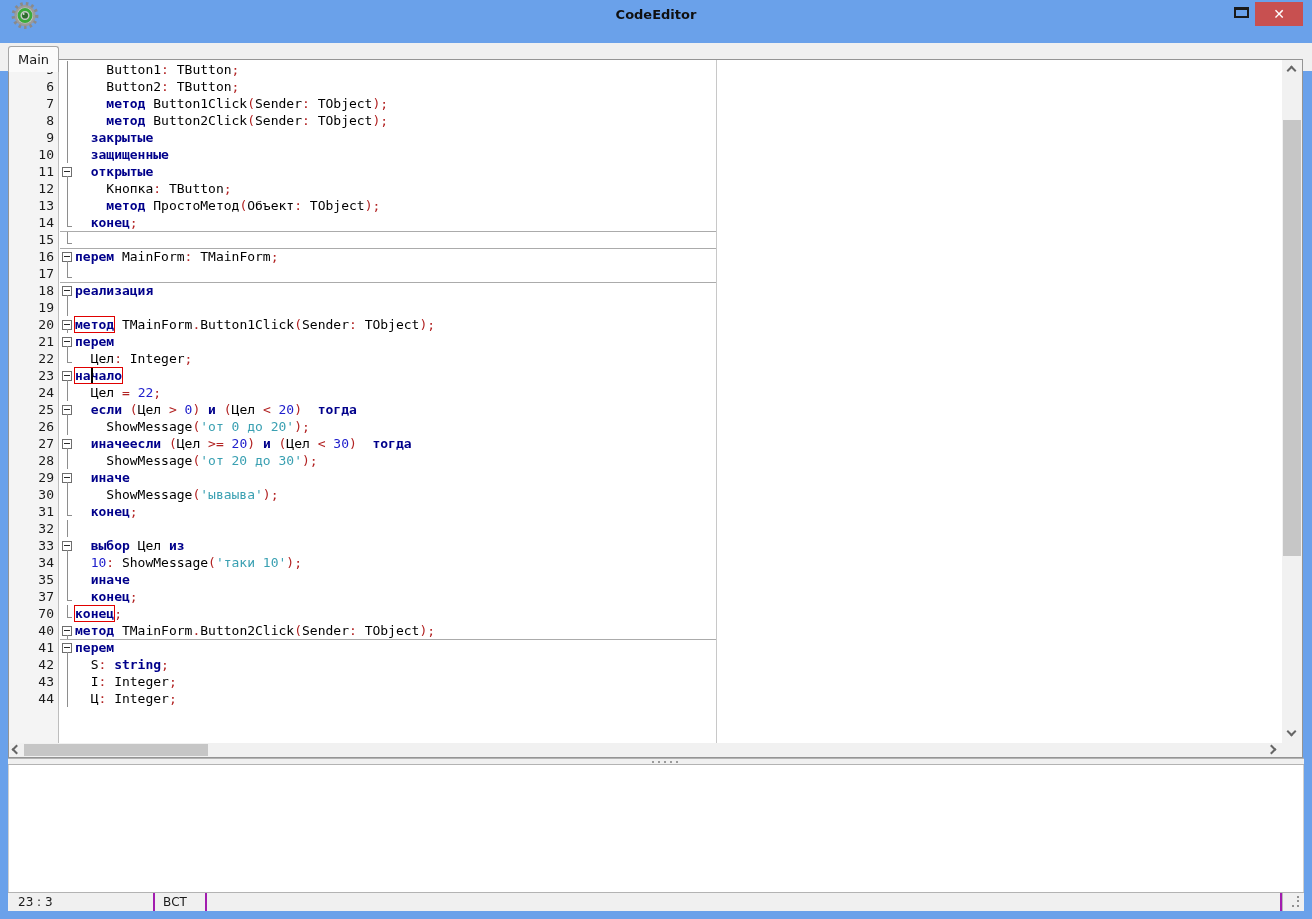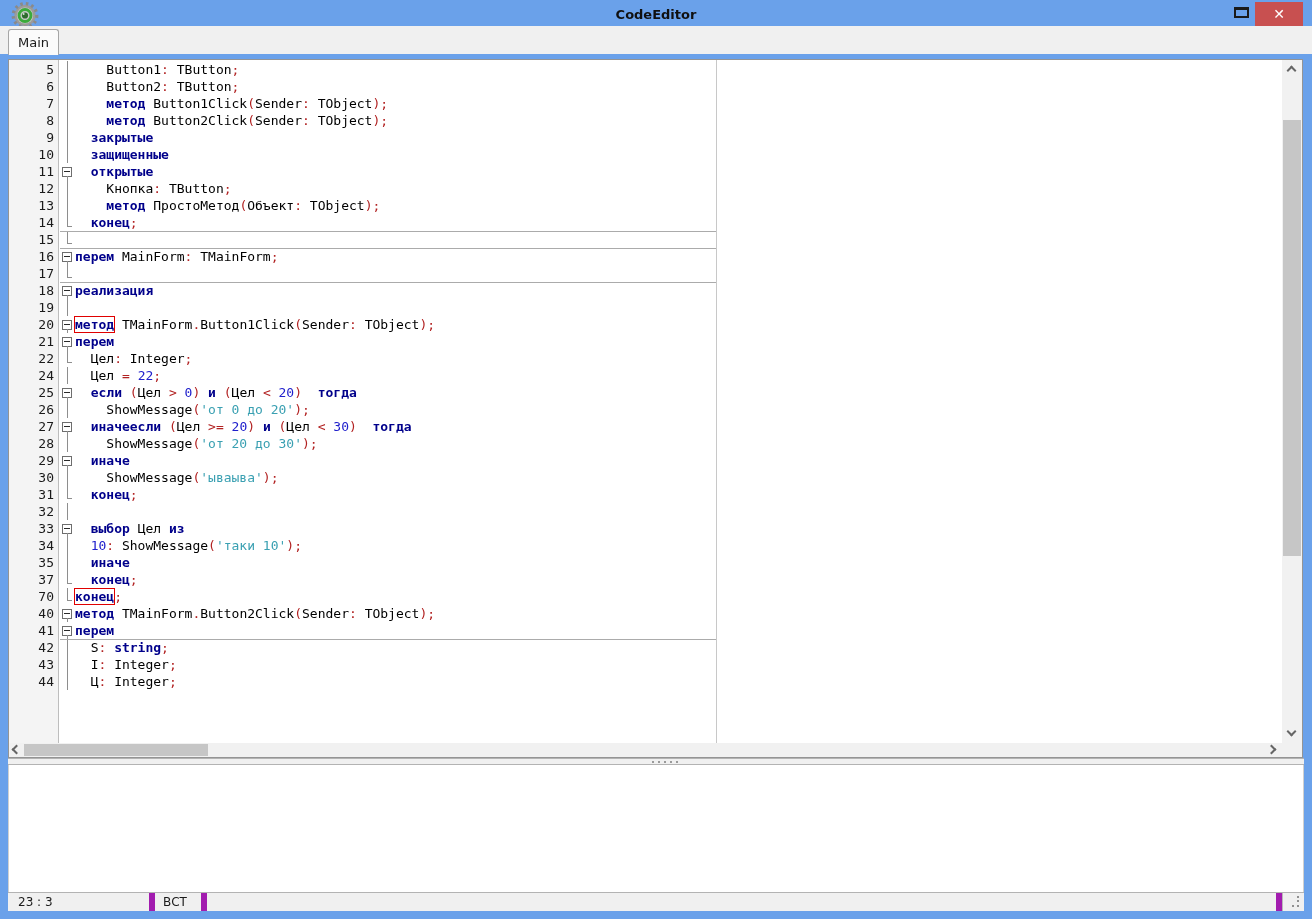--- a/index.html
+++ b/index.html
@@ -16,21 +16,21 @@
   #app-icon{position:absolute;left:10px;top:1px;width:30px;height:29px;}
   #title{position:absolute;left:0;top:7px;width:1312px;text-align:center;
          font-size:13px;font-weight:bold;color:#101010;}
   #btn-max{position:absolute;left:1228px;top:0;width:26px;height:27px;cursor:default;}
   #btn-max .glyph{position:absolute;left:6px;top:7px;width:15px;height:11px;
                   border:2px solid #1a1a1a;border-top-width:3px;background:transparent;}
   #btn-close{position:absolute;left:1255px;top:2px;width:48px;height:24px;background:var(--red);
              color:#fff;text-align:center;line-height:24px;font-size:14px;font-weight:bold;}
 
   
-  #tabbar{position:absolute;left:0;top:26px;width:1312px;height:28px;background:var(--chrome);}
+  #tabbar{position:absolute;left:0;top:43px;width:1312px;height:28px;background:var(--chrome);}
   #tab-main{position:absolute;left:8px;top:3px;width:51px;height:26px;background:#FBFBFB;
             border:1px solid #A6A6A6;border-bottom:none;border-radius:3px 3px 0 0;
             font-size:13px;color:#1a1a1a;text-align:center;line-height:25px;z-index:3;}
 
   
   #editor{position:absolute;left:8px;top:59px;width:1295px;height:699px;background:#fff;
           border:1px solid #949494;}
   #viewport{position:absolute;left:0px;top:0px;width:1273px;height:683px;background:#fff;overflow:hidden;}
   #gutterbg{position:absolute;left:0;top:0;bottom:0;width:50px;background:#F4F4F4;
             border-right:1px solid #BDBDBD;}
@@ -70,21 +70,21 @@
   #corner{position:absolute;right:0;bottom:0;width:20px;height:14px;background:#F1F1F1;}
 
   
   #splitter{position:absolute;left:8px;top:758px;width:1296px;height:7px;background:var(--chrome);
             border-top:1px solid #B3B3B3;border-bottom:1px solid #B3B3B3;}
   .sdot{position:absolute;top:2px;width:2px;height:2px;background:#9A9A9A;}
   #bottom-panel{position:absolute;left:8px;top:765px;width:1296px;height:127px;background:#fff;
                 border-left:1px solid #D0D0D0;border-right:1px solid #D0D0D0;}
   #statusbar{position:absolute;left:8px;top:892px;width:1296px;height:19px;background:var(--chrome);
              border-top:1px solid #B3B3B3;display:flex;font-size:12px;color:#1a1a1a;}
-  .spanel{height:100%;border-right:6px solid #a21caf;line-height:18px;}
+  .spanel{height:100%;border-right:2px solid #a21caf;line-height:18px;}
   #sb-pos{flex:0 0 147px;padding-left:10px;}
   #sb-mode{flex:0 0 52px;padding-left:8px;}
   #sb-msg{flex:1;}
   #sb-grip{flex:0 0 22px;position:relative;border-right:none;border-left:1px solid #B9B9B9;}
   .gdot{position:absolute;width:2px;height:2px;background:#909090;}
 </style>
 </head>
 <body>
 
 <div id="win">
@@ -259,20 +259,30 @@
           </div>
           <div class="row">
             <div class="num">22</div>
             <div class="fold">
               <div class="fline half"></div>
               <div class="fstub"></div>
             </div>
             <div class="code"><span class="t-sp">  </span><span class="t-id">Цел</span><span class="t-pun">:</span><span class="t-sp"> </span><span class="t-id">Integer</span><span class="t-pun">;</span></div>
           </div>
           <div class="row">
+            <div class="num">23</div>
+            <div class="fold">
+              <div class="fbox">
+                <div class="fminus"></div>
+              </div>
+              <div class="fline below"></div>
+            </div>
+            <div class="code"><span class="t-kw boxed">начало</span><div class="caret" style="left: 2ch;"></div></div>
+          </div>
+          <div class="row">
             <div class="num">24</div>
             <div class="fold">
               <div class="fline"></div>
             </div>
             <div class="code"><span class="t-sp">  </span><span class="t-id">Цел</span><span class="t-sp"> </span><span class="t-pun">=</span><span class="t-sp"> </span><span class="t-num">22</span><span class="t-pun">;</span></div>
           </div>
           <div class="row">
             <div class="num">25</div>
             <div class="fold">
               <div class="fbox">

